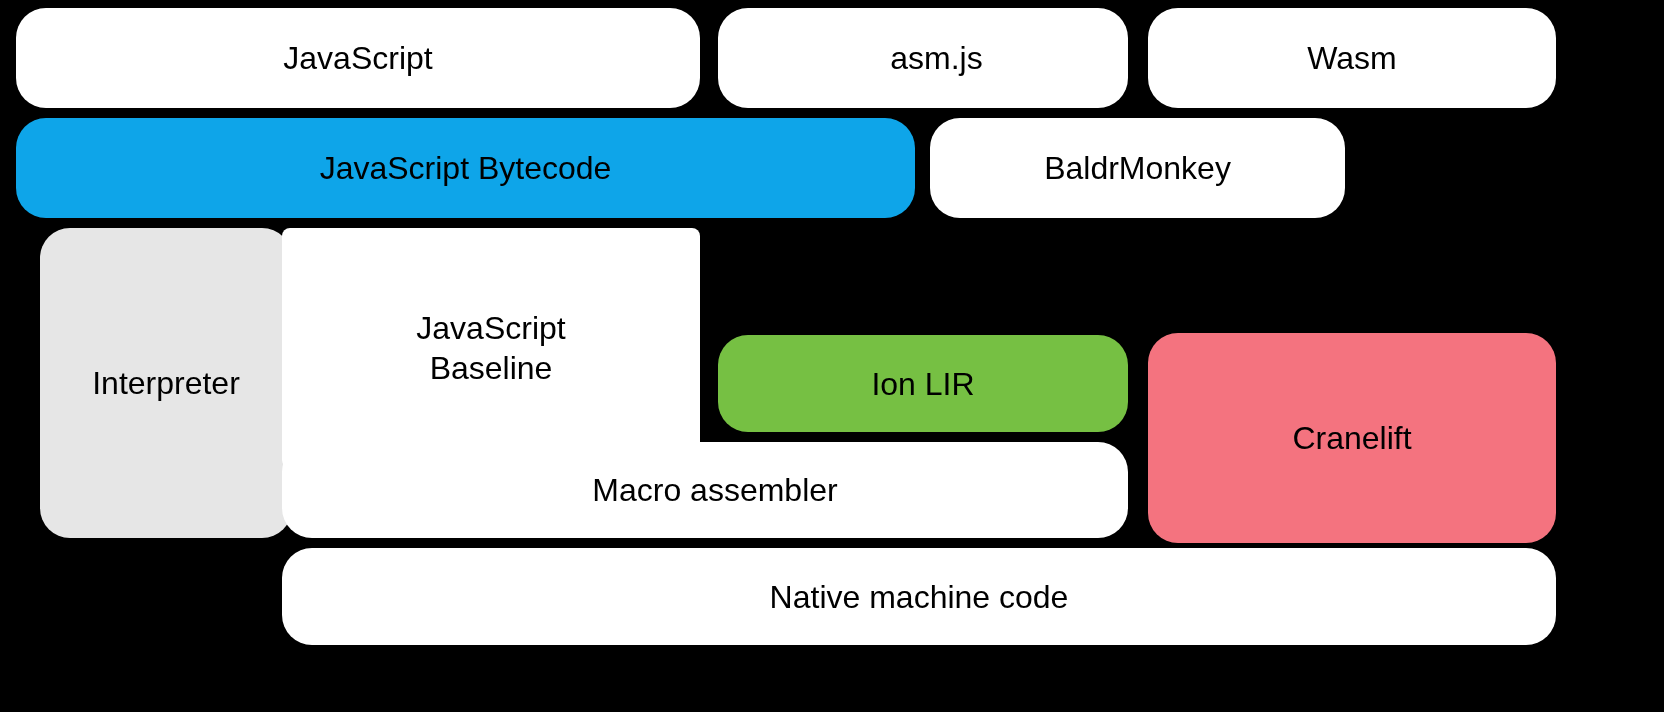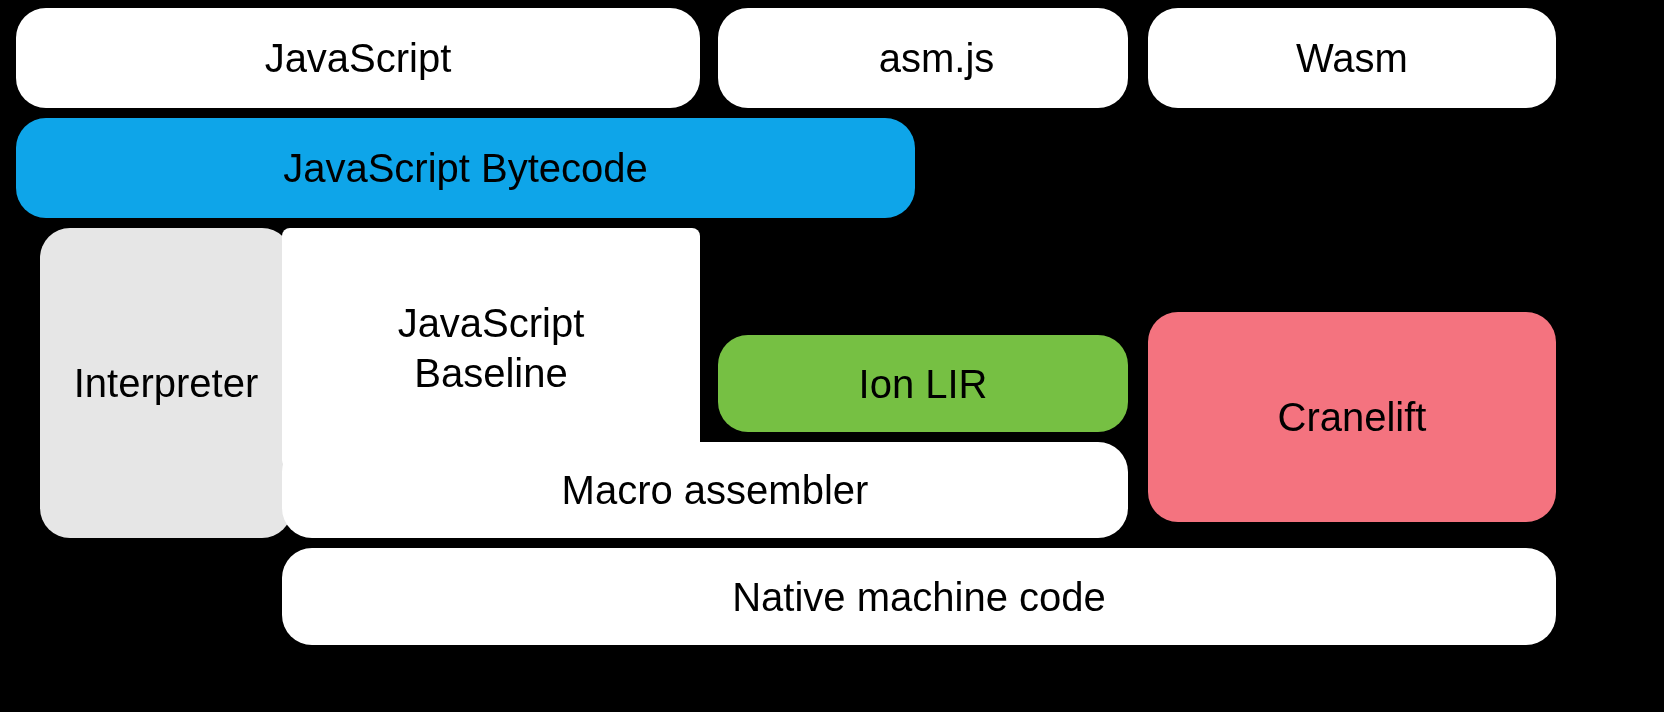--- a/index.html
+++ b/index.html
@@ -15,21 +15,21 @@
     font-family: "Liberation Sans", sans-serif;
     overflow: hidden;
   }
   .box {
     position: absolute;
     border-radius: 30px;
     display: flex;
     align-items: center;
     justify-content: center;
     color: #000000;
-    font-size: 40px;
+    font-size: 32px;
     text-align: center;
     line-height: 1.25;
     box-sizing: border-box;
   }
   .label {
     display: inline-block;
   }
 
   
   #box-javascript          { left: 16px;   top: 8px;   width: 684px;  height: 100px; }
@@ -39,21 +39,21 @@
   
   #box-javascript-bytecode { left: 16px;   top: 118px; width: 899px;  height: 100px; }
   #box-baldrmonkey         { left: 930px;  top: 118px; width: 415px;  height: 100px; }
 
   
   #box-interpreter         { left: 16px;   top: 228px; width: 252px;  height: 310px; }
   #box-javascript-baseline { left: 282px;  top: 228px; width: 418px;  height: 240px; border-radius: 8px; }
   #box-javascript-baseline .label { max-width: 230px; }
   #box-ion-mir             { left: 718px;  top: 228px; width: 410px;  height: 97px;  }
   #box-ion-lir             { left: 718px;  top: 335px; width: 410px;  height: 97px;  }
-  #box-cranelift           { left: 1148px; top: 312px; width: 408px;  height: 210px; }
+  #box-cranelift           { left: 1148px; top: 333px; width: 408px;  height: 210px; }
   #box-macro-assembler     { left: 282px;  top: 442px; width: 846px;  height: 96px; padding-left: 20px;  }
   #box-native-machine-code { left: 282px;  top: 548px; width: 1274px; height: 97px;  }
 </style>
 </head>
 <body>
 
 <div class="canvas">
 
   <div class="box" id="box-javascript" style="background-color: rgb(255, 255, 255);">
     <span class="label">JavaScript</span>
@@ -64,20 +64,23 @@
   </div>
 
   <div class="box" id="box-wasm" style="background-color: rgb(255, 255, 255);">
     <span class="label">Wasm</span>
   </div>
 
   <div class="box" id="box-javascript-bytecode" style="background-color: #0ea5e9;">
     <span class="label">JavaScript Bytecode</span>
   </div>
 
+  <div class="box" id="box-baldrmonkey" style="background-color: rgb(255, 255, 255);">
+    <span class="label">BaldrMonkey</span>
+  </div>
 
   <div class="box" id="box-interpreter" style="background-color: rgb(230, 230, 230); margin-left: 24px;">
     <span class="label">Interpreter</span>
   </div>
 
   <div class="box" id="box-javascript-baseline" style="background-color: rgb(255, 255, 255);">
     <span class="label">JavaScript Baseline</span>
   </div>
 
 

